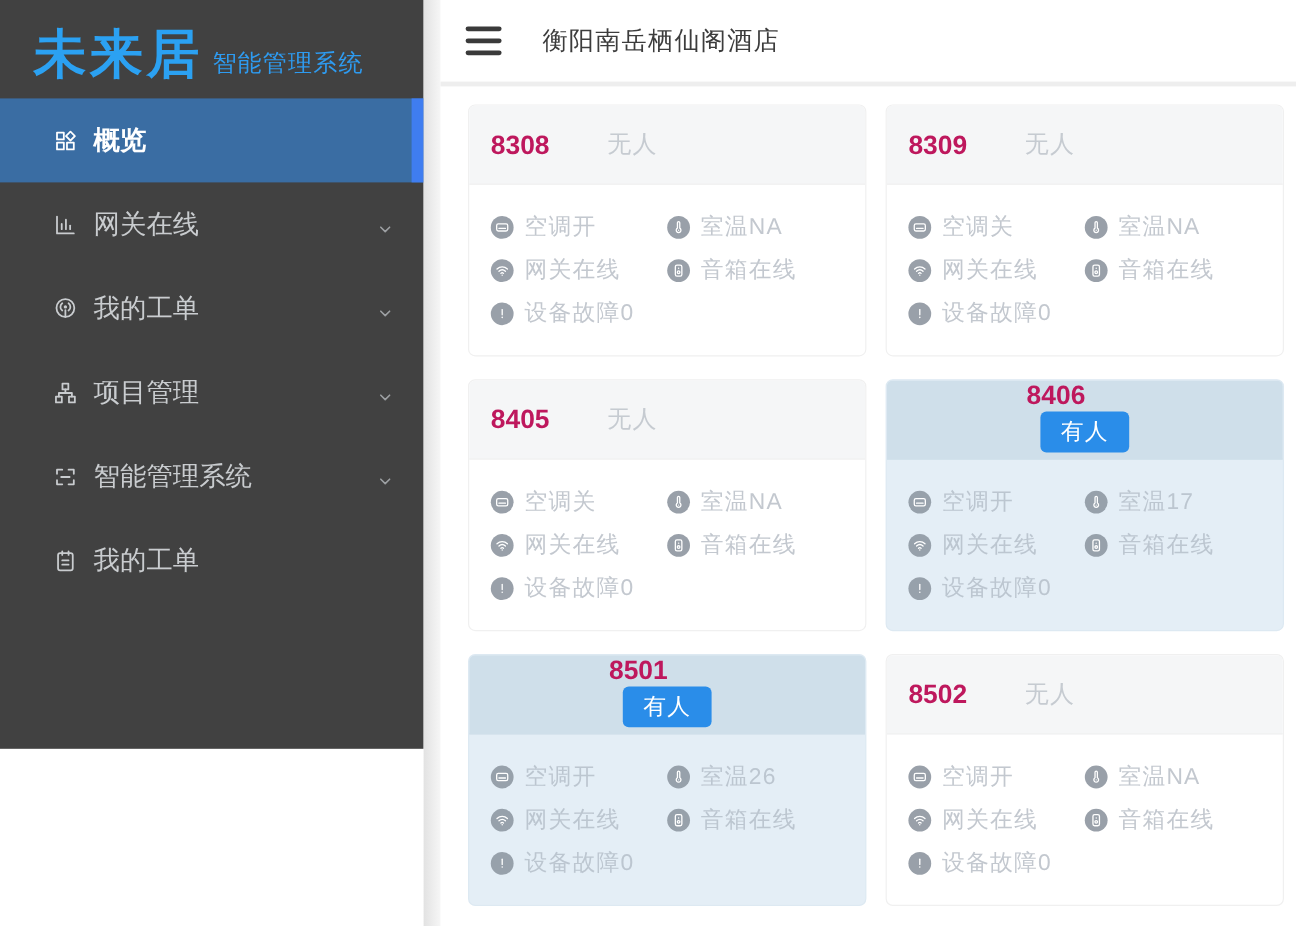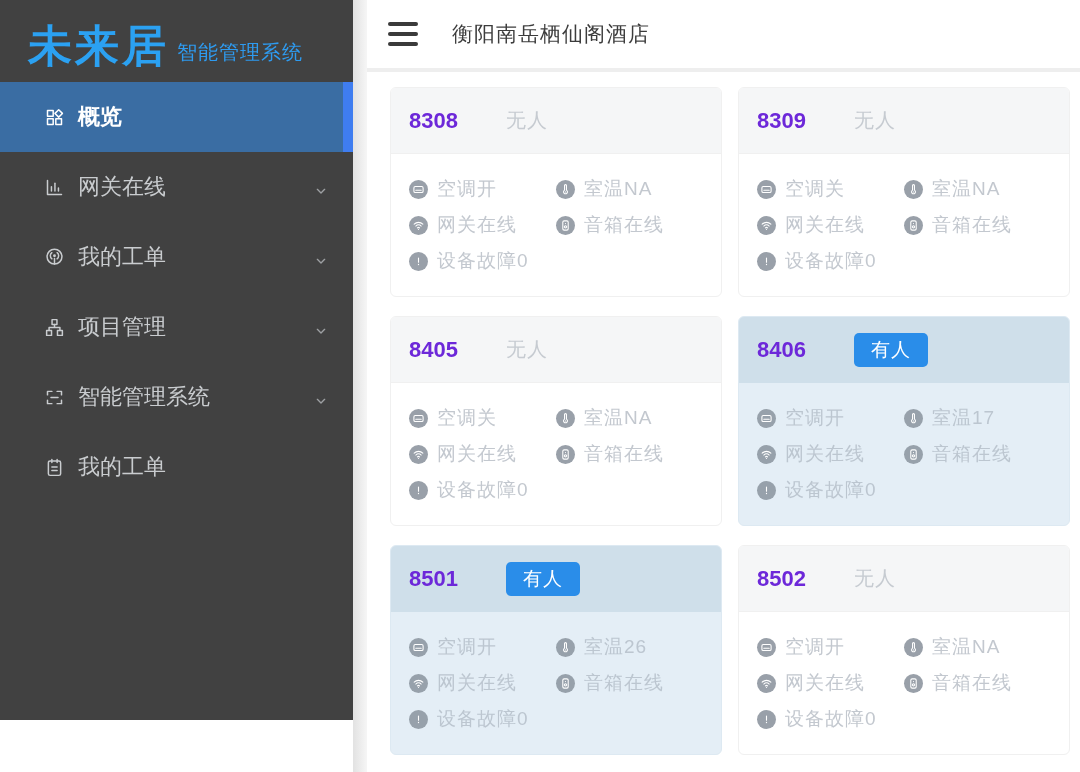--- a/index.html
+++ b/index.html
@@ -1,20 +1,20 @@
 <!DOCTYPE html>
 <html><head>
 <meta charset="utf-8">
 <style>
   * { margin:0; padding:0; box-sizing:border-box; }
   html,body { width:1080px; height:772px; overflow:hidden;
     font-family:"Liberation Sans", sans-serif; background:#fff; }
 
   
-  .sidebar { position:absolute; left:0; top:0; width:353px; height:720px;
+  .sidebar { position:absolute; left:0; top:0; width:353px; height:624px;
     background:#414141; z-index:2; }
   .logo { height:82px; display:flex; align-items:flex-end; padding:0 0 14px 28px; }
   .logo-title { font-size:44px; font-weight:bold; color:#2ba1f2;
     letter-spacing:3px; line-height:1; }
   .logo-subtitle { font-size:20px; color:#2e9bf0; margin-left:8px;
     padding-bottom:2px; letter-spacing:1px; }
   .nav-item { height:70px; display:flex; align-items:center;
     padding:0 24px 0 44px; color:#c9cccf; font-size:22px; cursor:pointer;
     position:relative; }
   .nav-item .nav-icon { width:21px; height:21px; margin-right:13px; flex:none;
@@ -49,36 +49,36 @@
     letter-spacing:1px; }
 
   .room-grid { padding:15px 10px 0 23px; display:grid;
     grid-template-columns:332px 332px; column-gap:16px; row-gap:19px; }
 
   
   .card { width:332px; height:210px; background:#fff; border:1px solid #f0f0f0;
     border-radius:6px; overflow:hidden; cursor:pointer; }
   .card-header { height:66px; background:#f5f6f7; border-bottom:1px solid #f0f0f0;
     display:flex; align-items:center; padding:0 18px; }
-  .room-number { font-size:22px; font-weight:bold; color:#6d28d9; width:97px; }
+  .room-number { font-size:22px; font-weight:bold; color:#be185d; width:97px; }
   .presence-text { font-size:20px; color:#c6cbd1; letter-spacing:1px; }
   .presence-badge { font-size:19px; color:#fff; background:#2a8de9;
     border-radius:5px; padding:4px 17px; letter-spacing:1px; }
   .card-body { padding:17px 18px 0 18px; }
   .stat-row { display:flex; height:36px; align-items:center; }
   .stat { display:flex; align-items:center; width:148px; }
   .icon-circle { width:19px; height:19px; border-radius:50%; background:#99a0a9;
     display:flex; align-items:center; justify-content:center; flex:none; }
   .icon-circle svg { width:13px; height:13px; stroke:#ffffff; fill:none;
     stroke-width:2; stroke-linecap:round; stroke-linejoin:round; }
   .stat-label { margin-left:9px; font-size:19px; color:#c3c8cf;
     letter-spacing:1px; white-space:nowrap; }
 
   .card.occupied { background:#e4eef6; border-color:#dde9f2; }
-  .card.occupied .card-header { background:#cfdfea; border-bottom-color:#cfdfea; }
+  .card.occupied .card-header { background:#cfdfea; border-bottom-color:#cfdfea;flex-direction:column; }
   .card.occupied .icon-circle { background:#97a1ab; }
   .card.occupied .stat-label { color:#bcc6d0; }
 </style>
 </head>
 <body>
 
 <aside class="sidebar">
   <div class="logo">
     <span class="logo-title">未来居</span>
     <span class="logo-subtitle">智能管理系统</span>

